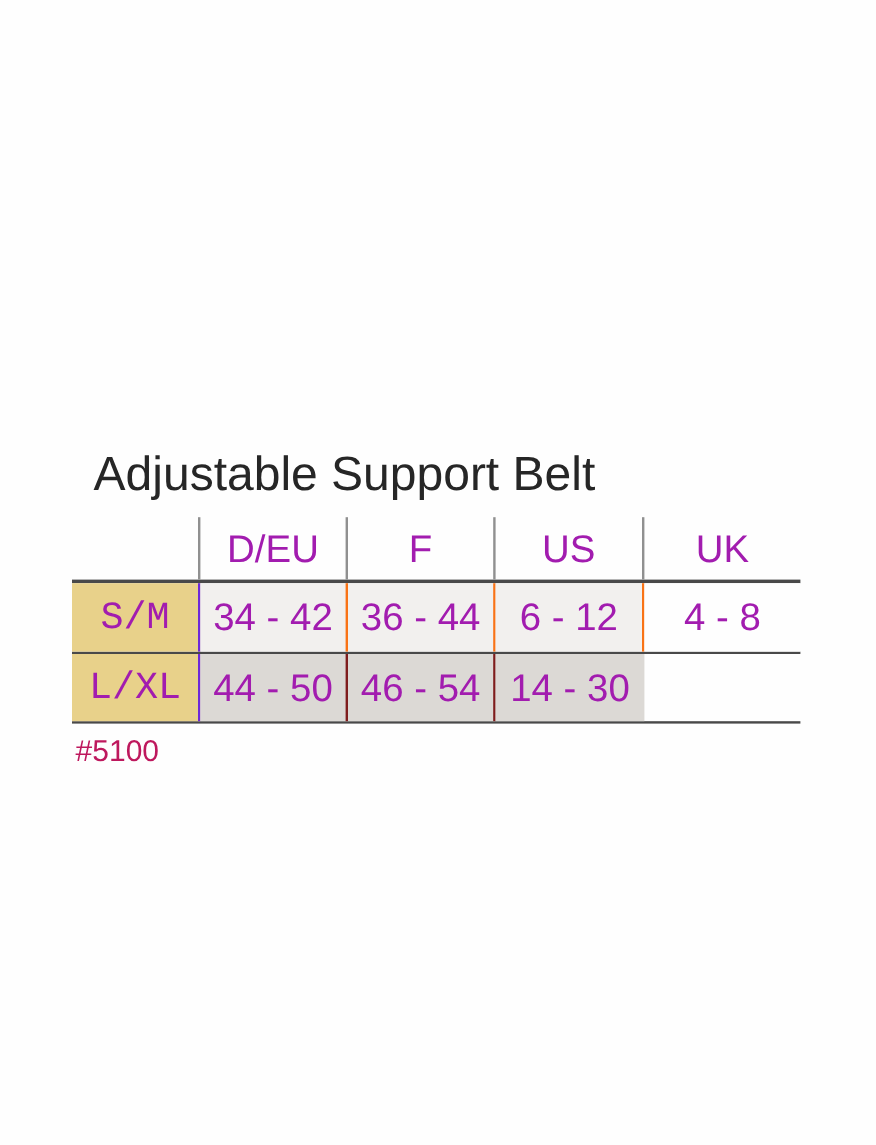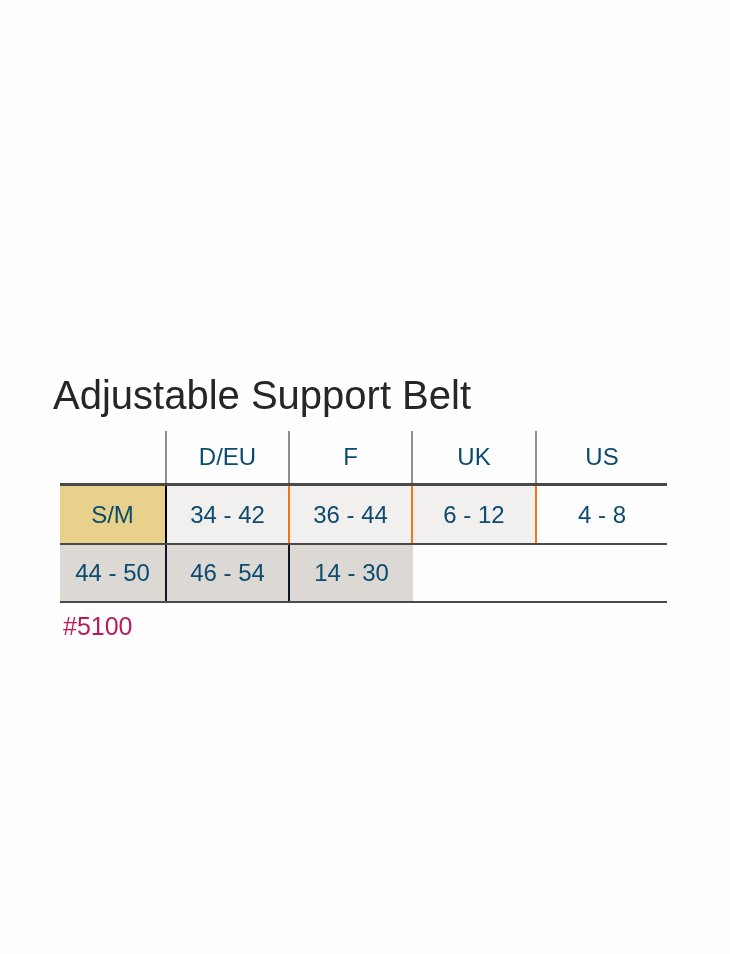--- a/index.html
+++ b/index.html
@@ -10,21 +10,21 @@
   }
   .canvas {
     position: relative;
     width: 730px;
     height: 954px;
     background: #fefefe;
     overflow: hidden;
   }
   .title {
     position: absolute;
-    left: 53px;
+    left: 78px;
     top: 374px;
     margin: 0;
     font-size: 40px;
     font-weight: 400;
     line-height: 1.05;
     letter-spacing: 0px;
     color: #262626;
     white-space: nowrap;
   }
   .size-table {
@@ -38,34 +38,34 @@
     grid-template-columns: 107px 123px 123px 124px 130px;
     border-bottom: 2px solid #494949;
   }
   .row.header-row { height: 52px; border-bottom: 3px solid #494949; }
   .row.sm-row    { height: 57px; }
   .row.lxl-row   { height: 56px; }
   .cell {
     display: flex;
     align-items: center;
     justify-content: center;
-    font-size: 24px;
-    color: #0c4a6e;
+    font-size: 32px;
+    color: #a21caf;
     box-sizing: border-box;
     white-space: nowrap;
   }
   
   .header-row .cell { background: transparent; border-right: 2px solid #909090; }
   .header-row .cell:last-child { border-right: none; }
   
-  .label-cell { background: #e8d18a; border-right: 2px solid #000000; }
+  .label-cell { background: #e8d18a; border-right: 2px solid #6d28d9; font-family: Liberation Mono, monospace; }
   .sm-row .data-cell  { background: #f2f0ee; border-right: 2px solid #f97316; }
   .sm-row .data-cell.plain-cell { background: #fefefe; }
   .sm-row .data-cell:last-child { border-right: none; }
-  .lxl-row .data-cell { background: #dcd9d5; border-right: 2px solid #0f172a; }
+  .lxl-row .data-cell { background: #dcd9d5; border-right: 2px solid #7f1d1d; }
   .lxl-row .data-cell:last-child { border-right: none; }
   .product-code {
     position: absolute;
     left: 63px;
     top: 613px;
     font-size: 25px;
     color: #be185d;
     line-height: 1.1;
   }
 </style>
@@ -75,33 +75,34 @@
 <div class="canvas">
 
   <h1 class="title">Adjustable Support Belt</h1>
 
   <div class="size-table">
 
     <div class="row header-row">
       <div class="cell"></div>
       <div class="cell">D/EU</div>
       <div class="cell">F</div>
+      <div class="cell">US</div>
       <div class="cell">UK</div>
-      <div class="cell">US</div>
     </div>
 
     <div class="row sm-row">
       <div class="cell label-cell">S/M</div>
       <div class="cell data-cell">34 - 42</div>
       <div class="cell data-cell">36 - 44</div>
       <div class="cell data-cell">6 - 12</div>
       <div class="cell data-cell plain-cell">4 - 8</div>
     </div>
 
     <div class="row lxl-row">
+      <div class="cell label-cell">L/XL</div>
       <div class="cell data-cell">44 - 50</div>
       <div class="cell data-cell">46 - 54</div>
       <div class="cell data-cell">14 - 30</div>
     </div>
 
   </div>
 
   <div class="product-code">#5100</div>
 
 </div>

